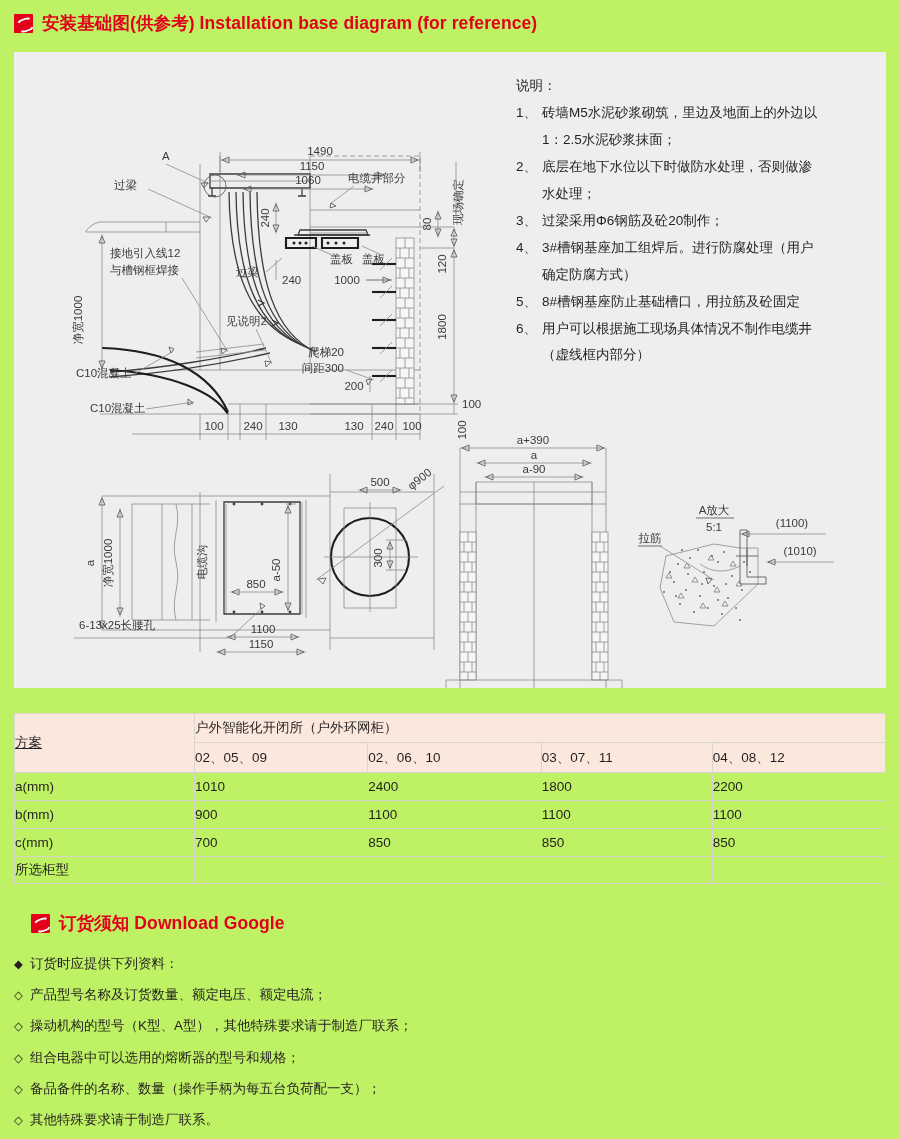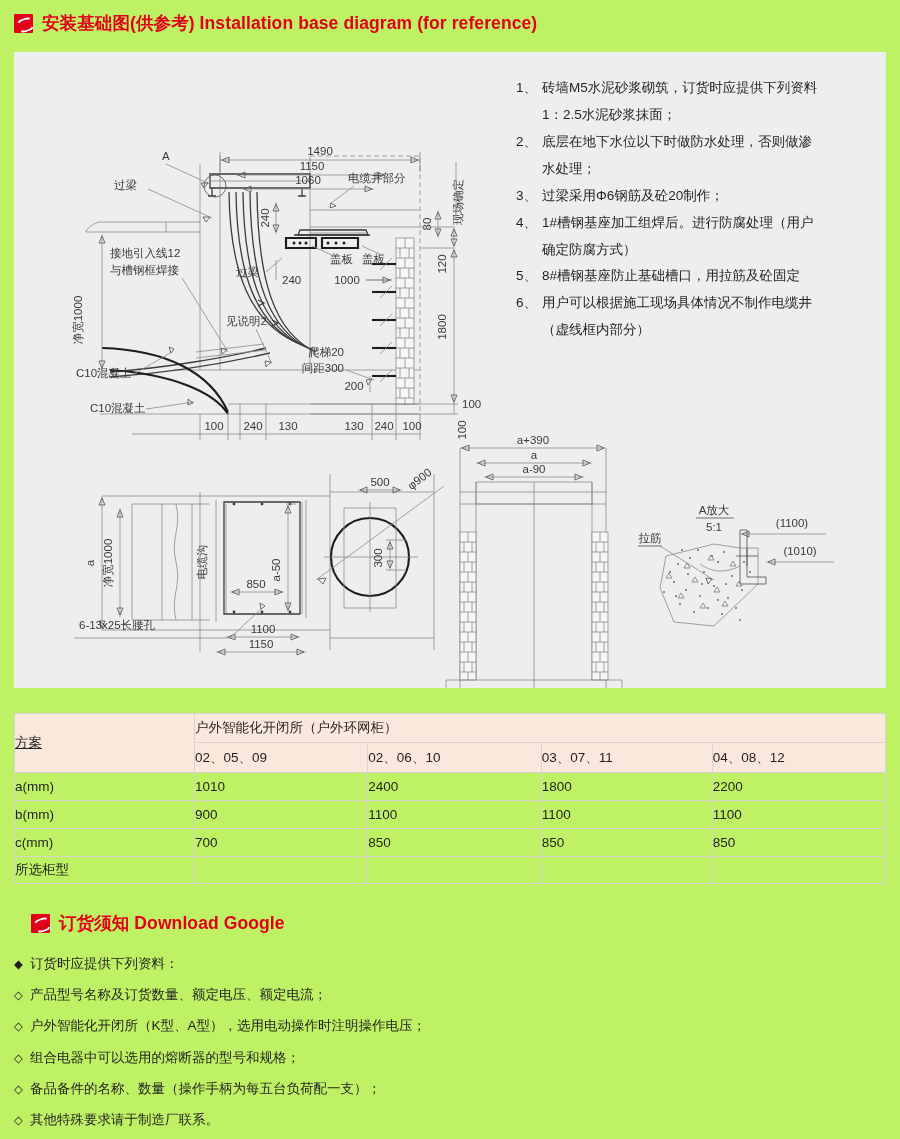--- a/index.html
+++ b/index.html
@@ -565,45 +565,46 @@
         <path class="ln-d" d="M728 482 l7 -3 v6 z" fill="#5d5d5d"></path>
         <text class="dim" x="786" y="503" text-anchor="middle">(1010)</text>
         <path class="ln" d="M752 510 L820 510"></path>
         <path class="ln-d" d="M754 510 l7 -3 v6 z" fill="#5d5d5d"></path>
       </g>
 
     </svg>
   </div>
 
   <div id="notes">
+    <div class="note-title">说明：</div>
 
     <div class="note-row">
       <span class="note-num">1、</span>
-      <span class="note-txt">砖墙M5水泥砂浆砌筑，订货时应提供下列资料</span>
+      <span class="note-txt">砖墙M5水泥砂浆砌筑，里边及地面上的外边以</span>
     </div>
     <div class="note-row note-cont">
       <span>1：2.5水泥砂浆抹面；</span>
     </div>
 
     <div class="note-row">
       <span class="note-num">2、</span>
       <span class="note-txt">底层在地下水位以下时做防水处理，否则做渗</span>
     </div>
     <div class="note-row note-cont">
       <span>水处理；</span>
     </div>
 
     <div class="note-row">
       <span class="note-num">3、</span>
       <span class="note-txt">过梁采用Φ6钢筋及砼20制作；</span>
     </div>
 
     <div class="note-row">
       <span class="note-num">4、</span>
-      <span class="note-txt">1#槽钢基座加工组焊后。进行防腐处理（用户</span>
+      <span class="note-txt">3#槽钢基座加工组焊后。进行防腐处理（用户</span>
     </div>
     <div class="note-row note-cont">
       <span>确定防腐方式）</span>
     </div>
 
     <div class="note-row">
       <span class="note-num">5、</span>
       <span class="note-txt">8#槽钢基座防止基础槽口，用拉筋及砼固定</span>
     </div>
 
@@ -668,21 +669,21 @@
     <div class="ord-line">
       <span class="bullet">◆</span>
       <span>订货时应提供下列资料：</span>
     </div>
     <div class="ord-line">
       <span class="bullet">◇</span>
       <span>产品型号名称及订货数量、额定电压、额定电流；</span>
     </div>
     <div class="ord-line">
       <span class="bullet">◇</span>
-      <span>户外智能化开闭所（K型、A型），选用电动操作时注明操作电压；</span>
+      <span>操动机构的型号（K型、A型），其他特殊要求请于制造厂联系；</span>
     </div>
     <div class="ord-line">
       <span class="bullet">◇</span>
       <span>组合电器中可以选用的熔断器的型号和规格；</span>
     </div>
     <div class="ord-line">
       <span class="bullet">◇</span>
       <span>备品备件的名称、数量（操作手柄为每五台负荷配一支）；</span>
     </div>
     <div class="ord-line">

